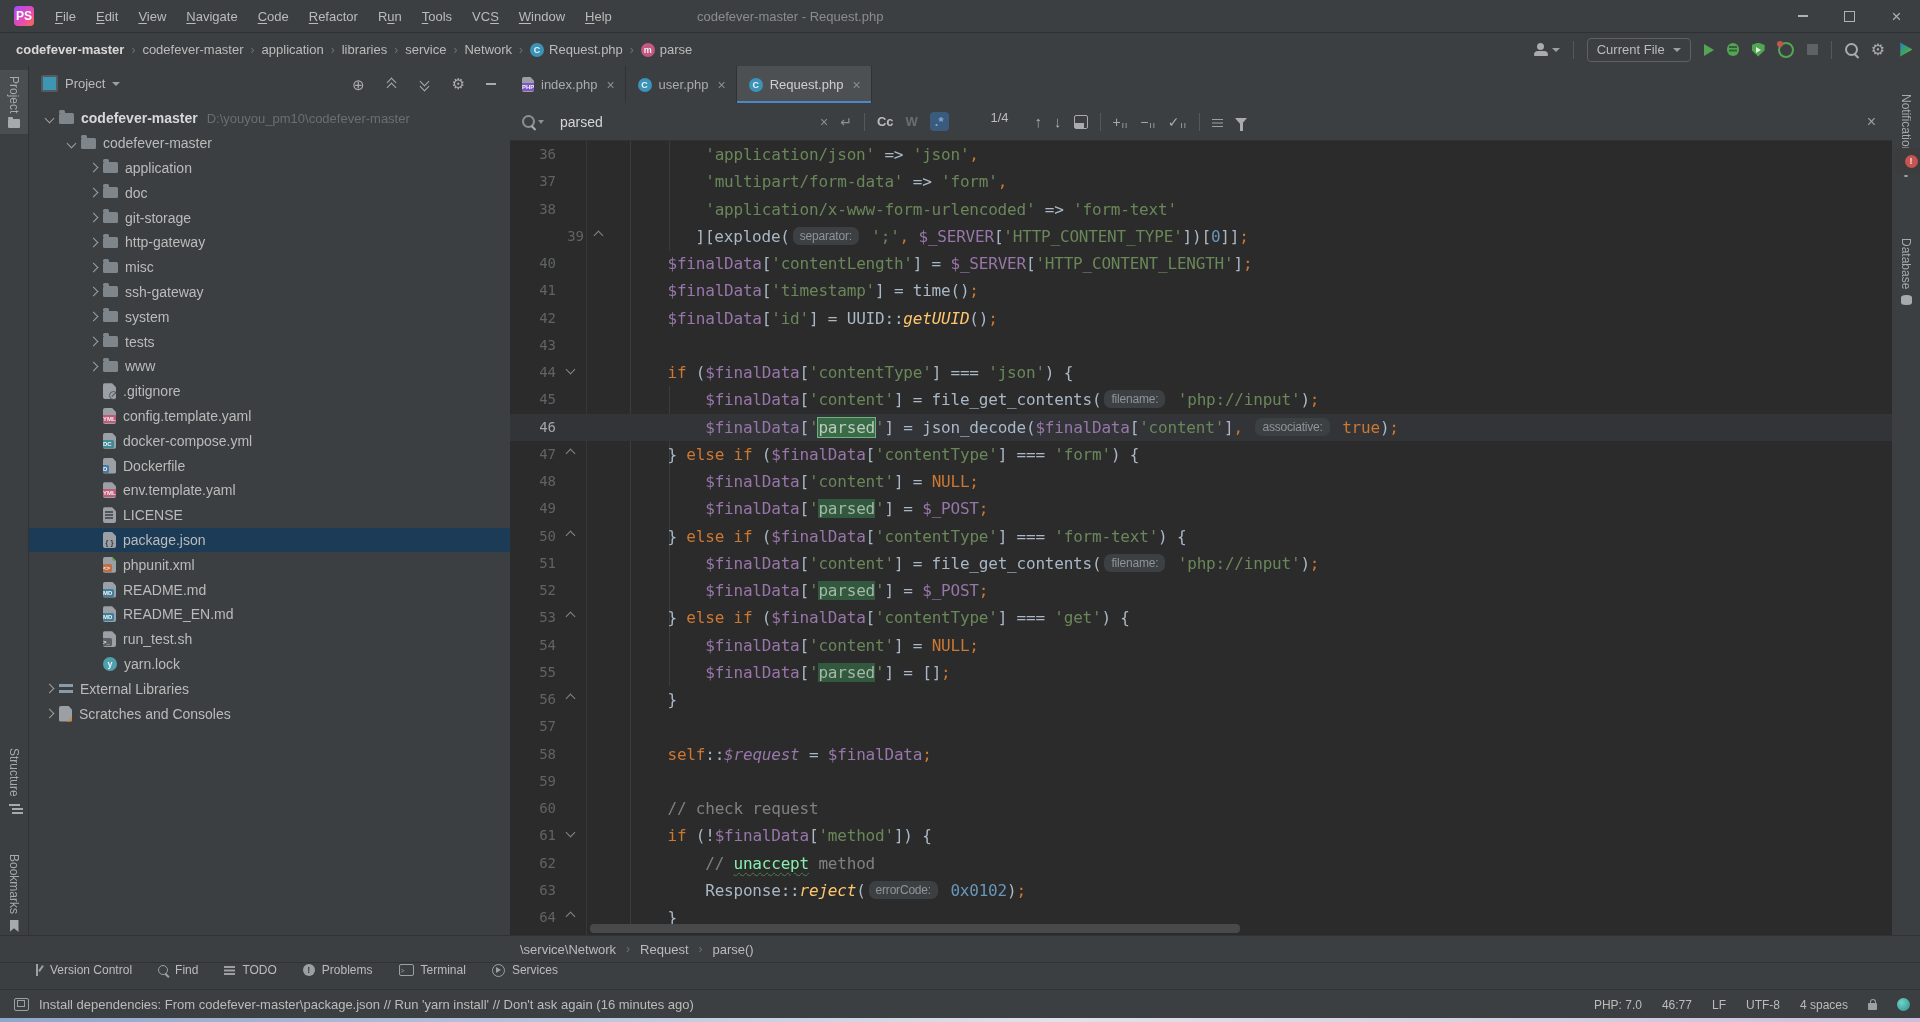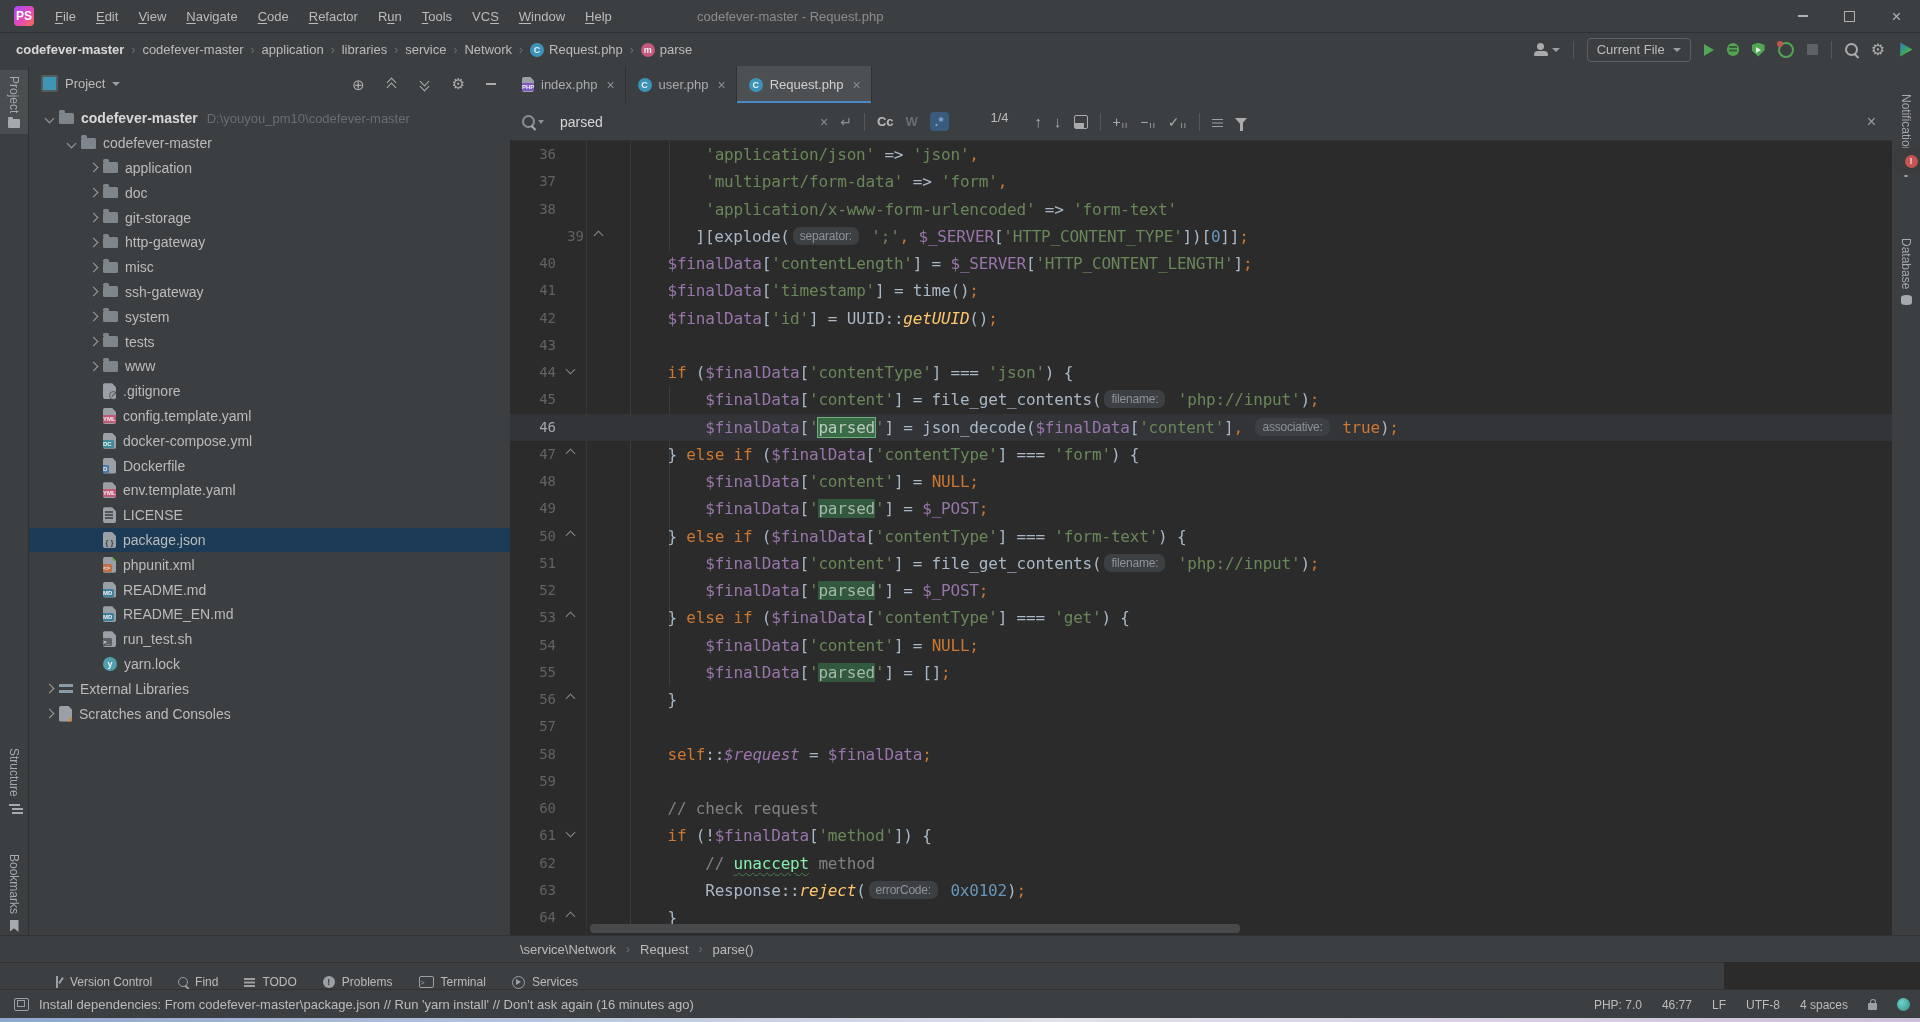--- a/index.html
+++ b/index.html
@@ -173,22 +173,22 @@
   .insp-chev.dn{transform:rotate(225deg) translateY(-2px);}
   
   #estripe{position:absolute;right:0;top:0;width:14px;height:794px;}
   .emark{position:absolute;left:2px;width:9px;height:3px;border-radius:1px;}
   #vthumb{position:absolute;right:1px;top:6px;width:9px;height:240px;background:#404345;border-radius:4px;}
   #hscroll{position:absolute;left:80px;bottom:2px;width:650px;height:9px;background:#47494B;border-radius:4px;}
   
   #crumbs2{position:absolute;left:0;top:935px;width:1920px;height:27px;background:#3C3F41;border-top:1px solid #323232;
            display:flex;align-items:center;padding-left:520px;box-sizing:border-box;gap:10px;}
   #crumbs2 .crumb{font-size:13px;}
-  #toolrow{position:absolute;left:0;top:962px;width:1724px;height:27px;background:#3C3F41;border-top:1px solid #323232;
-           display:flex;align-items:flex-end;padding-left:52px;box-sizing:border-box;gap:26px;}
+  #toolrow{position:absolute;left:0;top:962px;width:1920px;height:27px;background:#3C3F41;border-top:1px solid #323232;
+           display:flex;align-items:flex-start;padding-left:32px;box-sizing:border-box;gap:26px;}
   .tool-item{display:flex;align-items:center;gap:7px;color:#BBBBBB;font-size:12px;}
   .t-vc{width:11px;height:12px;position:relative;}
   .t-vc:before{content:"";position:absolute;left:4px;top:0;width:2px;height:12px;background:#9DA0A2;}
   .t-vc:after{content:"";position:absolute;right:1px;top:1px;width:2px;height:7px;background:#9DA0A2;transform:rotate(35deg);}
   .t-find{width:8px;height:8px;border:1.8px solid #9DA0A2;border-radius:50%;position:relative;}
   .t-find:before{content:"";position:absolute;left:7px;top:7px;width:5px;height:1.8px;background:#9DA0A2;transform:rotate(45deg);transform-origin:0 0;}
   .t-todo{width:11px;height:10px;position:relative;}
   .t-todo:before{content:"";position:absolute;left:0;top:1px;width:11px;height:1.8px;background:#9DA0A2;box-shadow:0 3.5px 0 #9DA0A2,0 7px 0 #9DA0A2;}
   .t-problems{width:12px;height:12px;border-radius:50%;background:#9DA0A2;color:#3C3F41;font-size:9px;font-weight:bold;
               display:flex;align-items:center;justify-content:center;}

